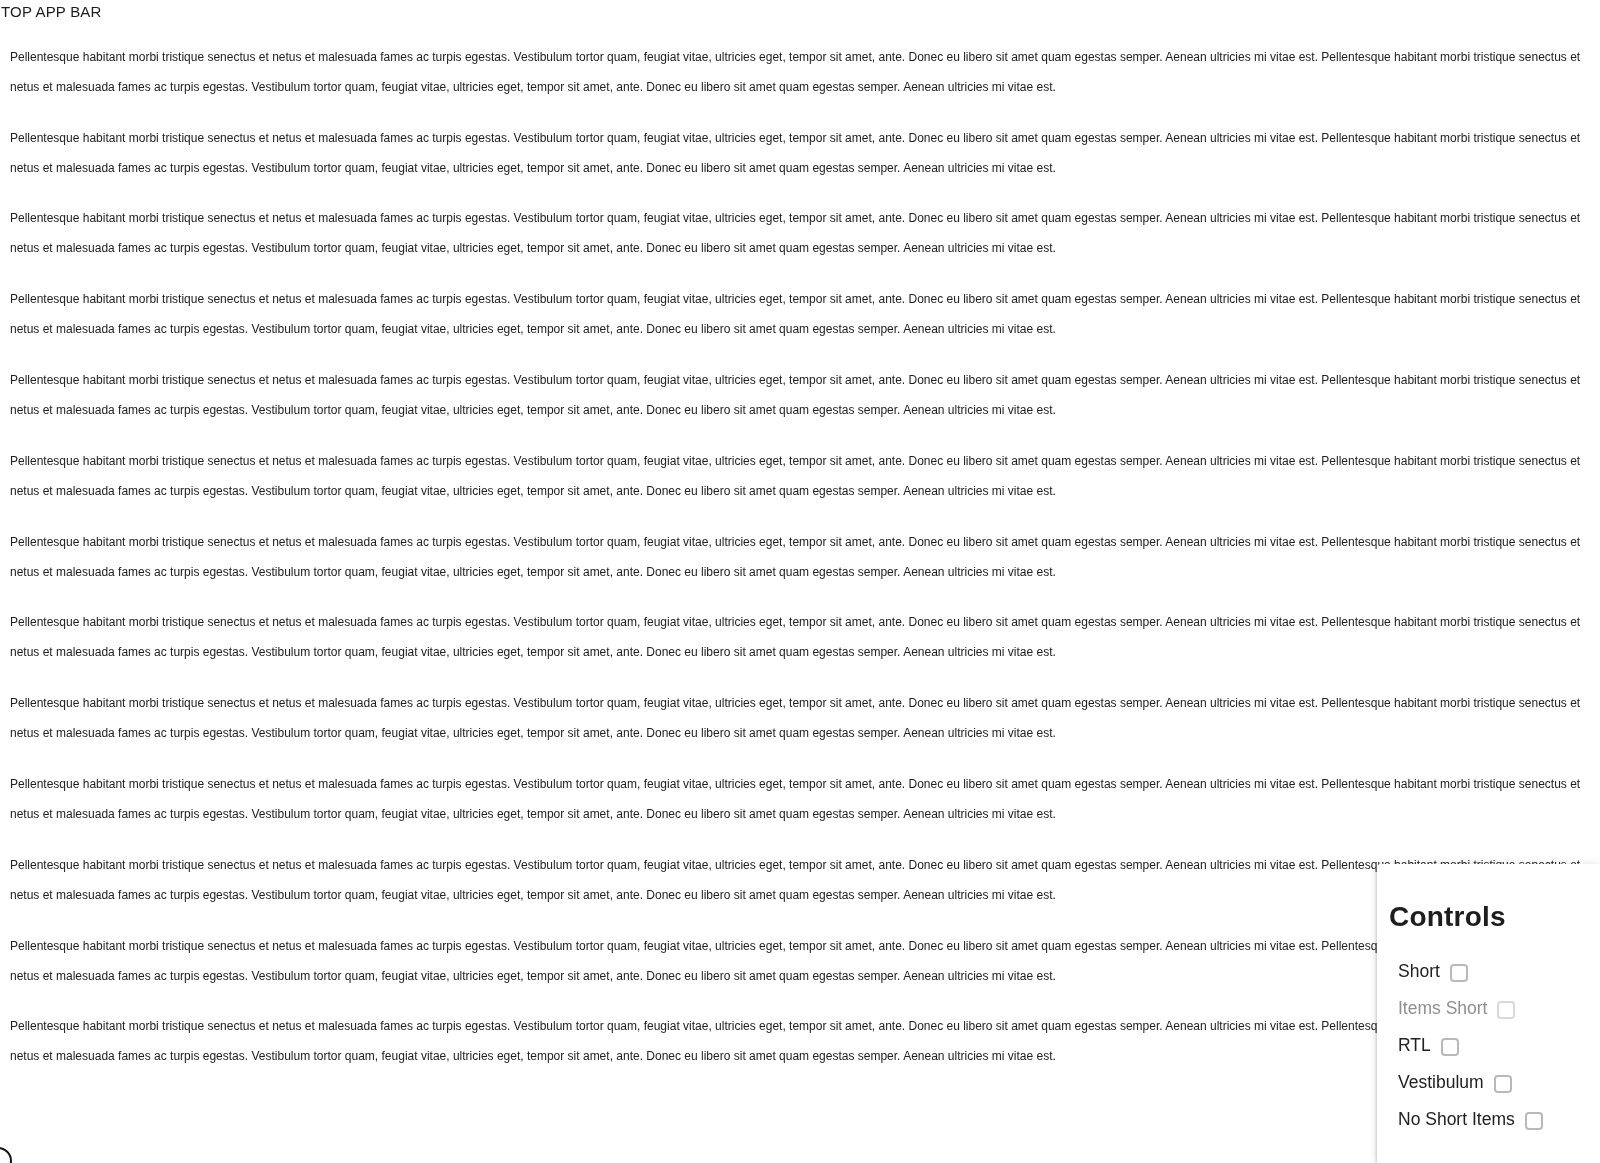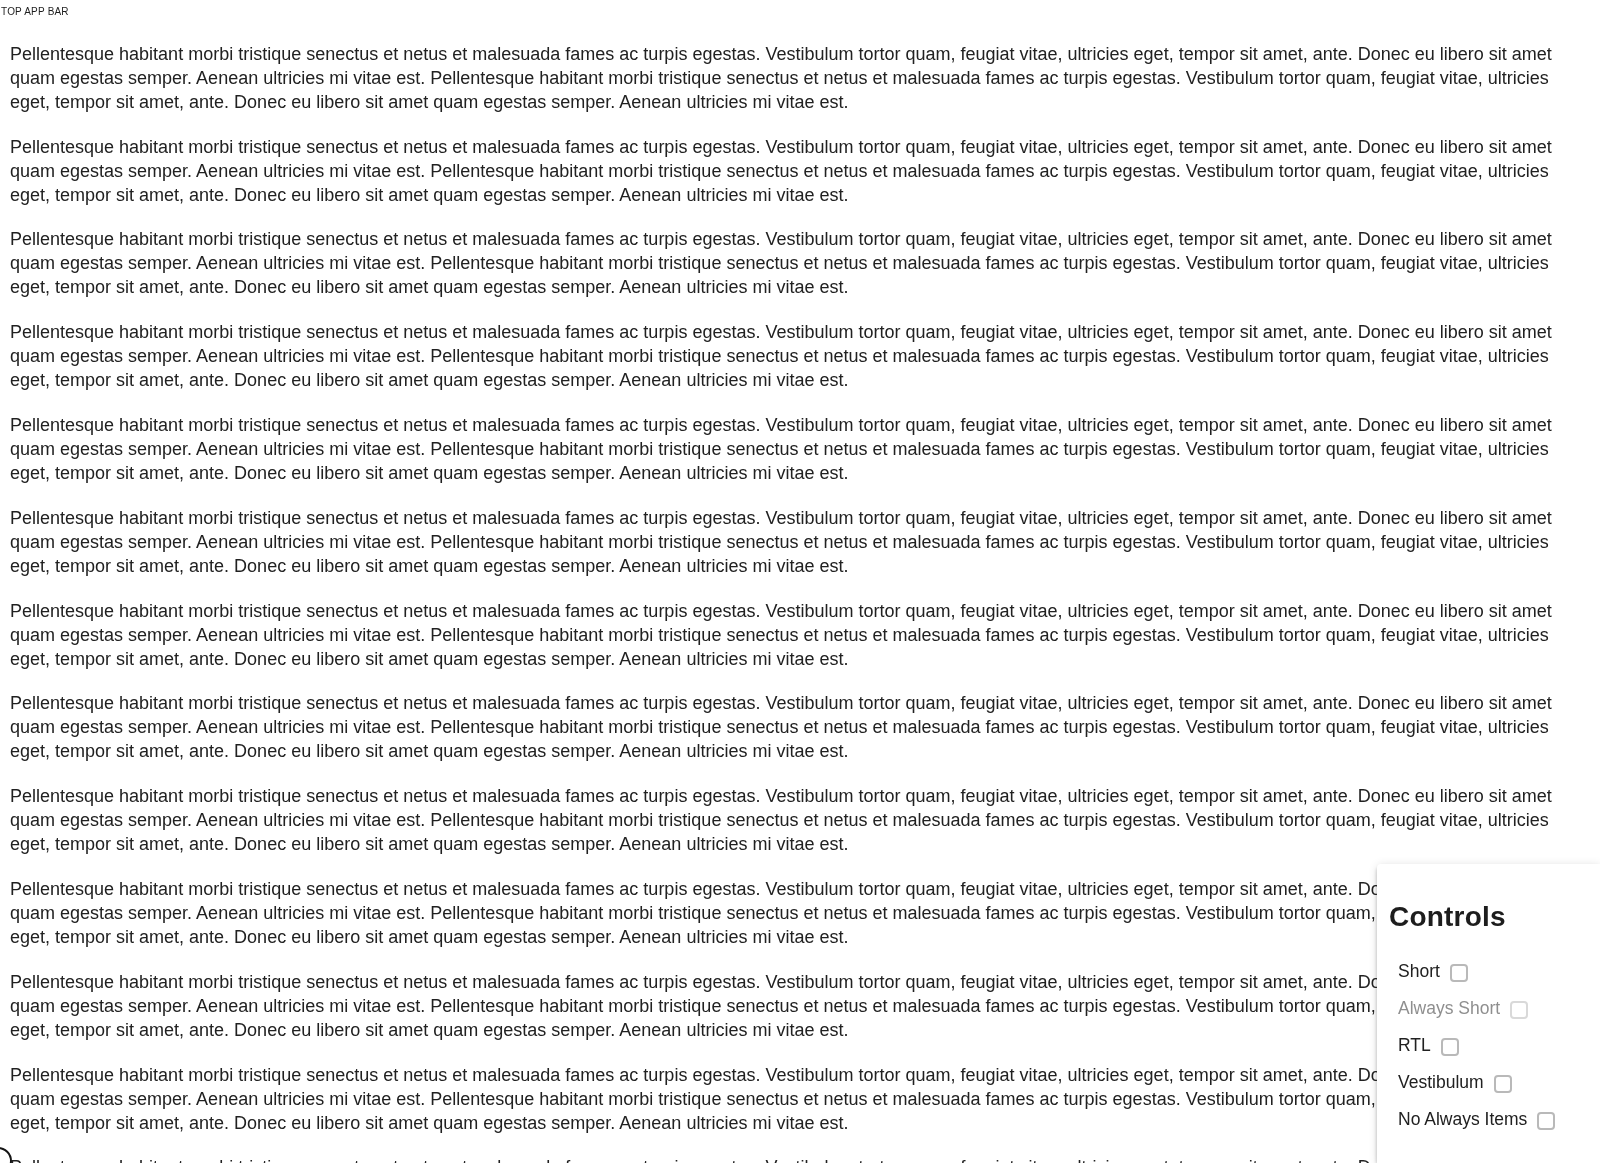--- a/index.html
+++ b/index.html
@@ -7,32 +7,32 @@
     margin: 0; padding: 0;
     width: 1600px; height: 1163px;
     overflow: hidden;
     background: #ffffff;
     font-family: "Liberation Sans", sans-serif;
   }
   .page { position: relative; width: 1600px; height: 1163px; overflow: hidden; }
 
   .app-label {
     margin: 2px 0 0 1px;
-    font-size: 10px;
+    font-size: 15px;
     line-height: 19px;
     font-weight: 400;
     color: #1d1d1d;
     letter-spacing: 0.2px;
   }
 
   .content { padding: 0 16px 0 10px; }
   .content p {
     margin: 20.8px 0;
-    font-size: 18px;
-    line-height: 24px;
+    font-size: 12px;
+    line-height: 30px;
     color: #212121;
   }
 
   .controls-card {
     position: fixed;
     left: 1377px; top: 864px; right: 0; bottom: 0;
     background: #ffffff;
     border-radius: 4px 0 0 0;
     box-shadow: 0 2px 4px -1px rgba(0,0,0,.2),
                 0 4px 5px 0 rgba(0,0,0,.14),
@@ -108,33 +108,33 @@
 
   <div class="controls-card">
     <div class="controls-title">Controls</div>
     <div class="controls-rows">
 
     <label class="ctl-row">
           <span class="ctl-label">Short</span>
           <input type="checkbox" style="">
         </label>
         <label class="ctl-row disabled">
-          <span class="ctl-label">Always Short</span>
+          <span class="ctl-label">Items Short</span>
           <input type="checkbox" disabled="" style="">
         </label>
         <label class="ctl-row">
           <span class="ctl-label">RTL</span>
           <input type="checkbox" style="">
         </label>
         <label class="ctl-row">
           <span class="ctl-label">Vestibulum</span>
           <input type="checkbox" style="">
         </label>
         <label class="ctl-row">
-          <span class="ctl-label">No Always Items</span>
+          <span class="ctl-label">No Short Items</span>
           <input type="checkbox" style="">
         </label>
       </div>
   </div>
 
   <div class="corner-arc"></div>
 
 </div>
 
 </body></html>

